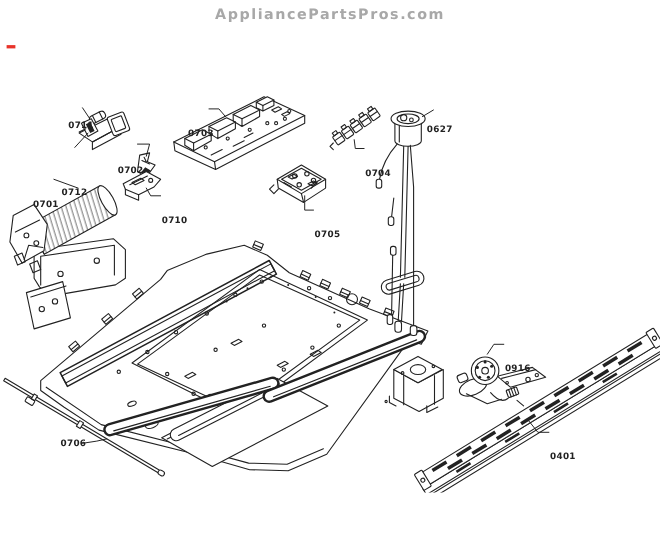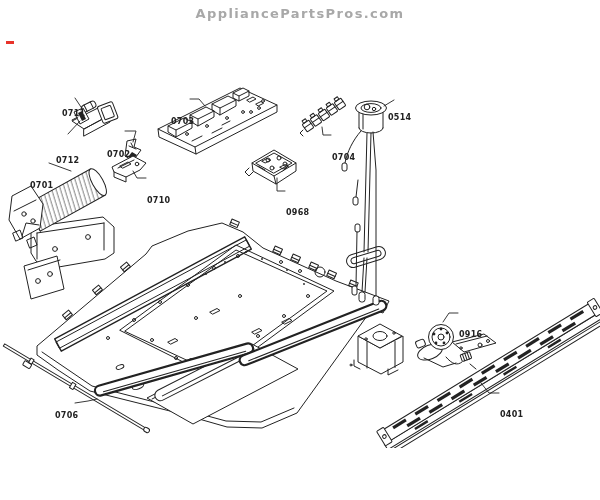--- a/index.html
+++ b/index.html
@@ -351,22 +351,22 @@
          M394,100 L384,106
          M146,178 L137,178 L133,171
          M75,98 L81,107
          M68,134 L80,121"></path>
   </svg>
 
   <div class="ref" style="left:30px;top:159px">0701</div>
   <div class="ref" style="left:107px;top:128px">0702</div>
   <div class="ref" style="left:171px;top:95px">0703</div>
   <div class="ref" style="left:332px;top:131px">0704</div>
-  <div class="ref" style="left:286px;top:186px">0968</div>
-  <div class="ref" style="left:55px;top:389px">0706</div>
+  <div class="ref" style="left:286px;top:186px">0705</div>
+  <div class="ref" style="left:55px;top:376px">0706</div>
   <div class="ref" style="left:459px;top:308px">0916</div>
   <div class="ref" style="left:500px;top:388px">0401</div>
-  <div class="ref" style="left:388px;top:91px">0514</div>
+  <div class="ref" style="left:388px;top:91px">0627</div>
   <div class="ref" style="left:147px;top:174px">0710</div>
   <div class="ref" style="left:62px;top:87px">0711</div>
-  <div class="ref" style="left:56px;top:134px">0712</div>
+  <div class="ref" style="left:56px;top:148px">0712</div>
 
 </div>
 
 </body></html>

